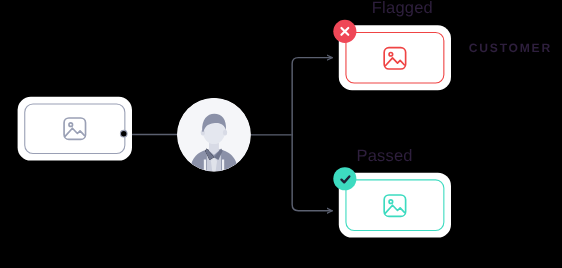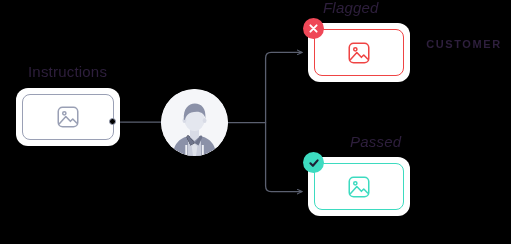--- a/index.html
+++ b/index.html
@@ -126,22 +126,22 @@
   
   .label {
     position: absolute;
     color: #2e1f3d;
     font-size: 15px;
     font-weight: 400;
     letter-spacing: 0.2px;
     white-space: nowrap;
   }
   .label.instructions-label { left: 28px; top: 63px; }
-  .label.flagged-label { left: 323px; top: -1px; font-style: italic; }
-  .label.passed-label { left: 350px; top: 133px; font-style: italic; }
+  .label.flagged-label { left: 338px; top: -1px; }
+  .label.passed-label { left: 324px; top: 133px; }
 
   .alert-text {
     position: absolute;
     left: 420px;
     top: 36px;
     width: 88px;
     text-align: center;
     color: #2e1f3d;
     font-size: 11px;
     font-weight: 700;
@@ -164,21 +164,20 @@
 
     <path d="M116.5,122.2 L162,122.2" fill="none" stroke="#5b6070" stroke-width="1.3"></path>
 
     <path d="M228,122.6 L265,122.6" fill="none" stroke="#5b6070" stroke-width="1.3"></path>
 
     <path d="M265.6,122.6 L265.6,58 Q265.6,52.4 271.2,52.4 L302,52.4" fill="none" stroke="#5b6070" stroke-width="1.3" stroke-linecap="round" marker-end="url(#arrow)"></path>
 
     <path d="M265.6,122.6 L265.6,186 Q265.6,191.6 271.2,191.6 L302,191.6" fill="none" stroke="#5b6070" stroke-width="1.3" stroke-linecap="round" marker-end="url(#arrow)"></path>
   </svg>
 
-  <div class="label instructions-label">Instructions</div>
 
   <div class="card instructions">
     <div class="card-inner">
       <svg class="img-icon" viewBox="0 0 24 24" fill="none" stroke="#9aa0b5" stroke-width="1.4" stroke-linecap="round" stroke-linejoin="round">
         <rect x="3" y="3" width="18" height="18" rx="4"></rect>
         <circle cx="8.6" cy="8.6" r="1.5"></circle>
         <path d="M4 18.2 L10 11.6 L14.2 16 L16.4 13.8 L20 17.6"></path>
       </svg>
     </div>
   </div>

